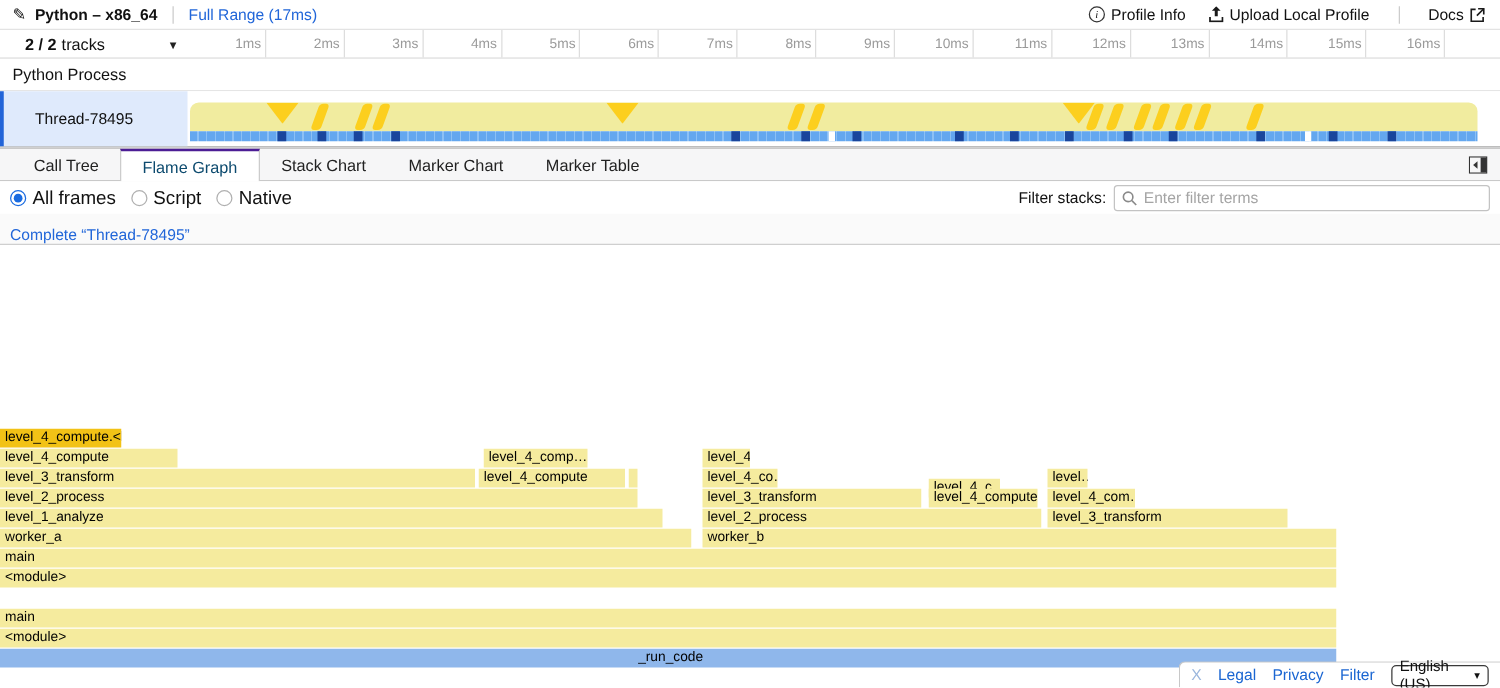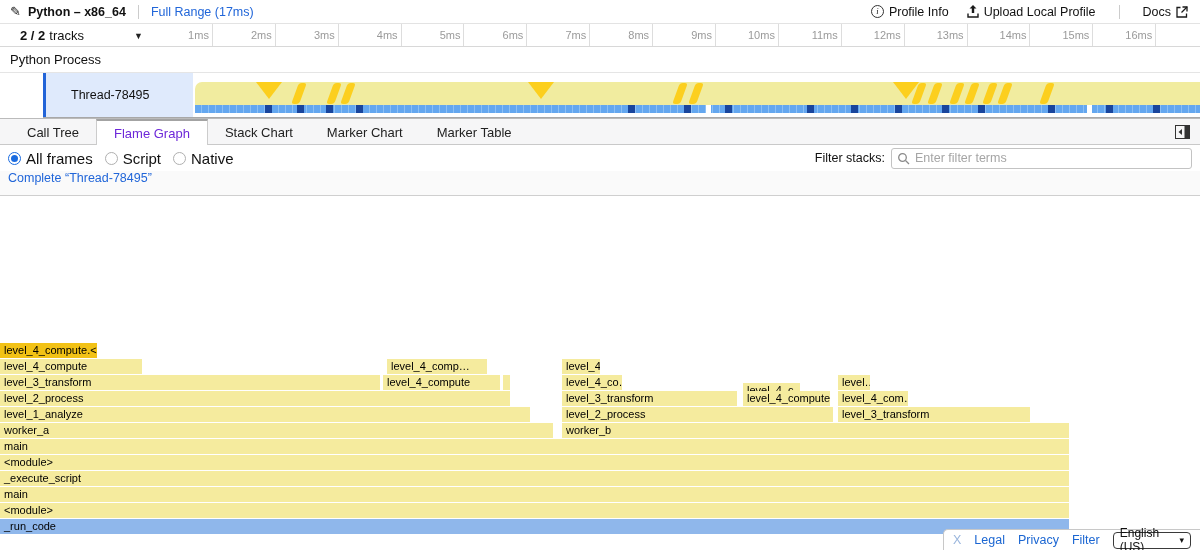--- a/index.html
+++ b/index.html
@@ -22,66 +22,66 @@
   .ruler-left{position:absolute;left:0;top:0;width:150px;height:100%;display:flex;align-items:center;
               padding-left:20px;box-sizing:border-box;font-size:13px;gap:4px;}
   .tracks-count{font-weight:bold;}
   .caret-down{position:absolute;left:134px;top:7px;font-size:9px;color:#222;cursor:pointer;}
   .ruler-ticks{position:absolute;left:150px;top:0;height:100%;display:flex;}
   .tick{width:62.9px;box-sizing:border-box;border-right:1px solid #ddd;font-size:11px;color:#9a9a9a;
         text-align:right;padding-right:3px;line-height:22px;}
   
   .process-row{position:absolute;top:47px;left:0;right:0;height:26px;border-bottom:1px solid #e5e5e5;
                box-sizing:border-box;display:flex;align-items:center;padding-left:10px;font-size:13px;background:#fff;}
-  .thread-row{position:absolute;top:73px;left:0;right:0;height:45px;border-bottom:1px solid #a8a8a8;box-sizing:border-box;background:#fff;margin-left:43px;}
+  .thread-row{position:absolute;top:73px;left:0;right:0;height:45px;border-bottom:1px solid #a8a8a8;box-sizing:border-box;background:#fff;}
   .thread-label{position:absolute;left:0;top:0;width:150px;height:100%;background:#dfeafc;border-left:3px solid #2264d8;
                 box-sizing:border-box;display:flex;align-items:center;padding-left:25px;font-size:12.5px;cursor:pointer;}
   .track-canvas{position:absolute;left:150px;top:0;right:0;height:100%;cursor:crosshair;}
   .activity{position:absolute;left:2px;top:9px;width:1030px;height:23px;background:#f1ec9f;
             border-radius:7px 7px 0 0;overflow:hidden;}
   .marker-tri{position:absolute;top:0;width:26px;height:17px;background:#fccf1e;
               clip-path:polygon(0 0,100% 0,50% 100%);}
   .marker-slash{position:absolute;top:1px;width:8px;height:21px;background:#fccf1e;transform:skewX(-20deg);border-radius:3px;}
   .samples{position:absolute;left:2px;top:32px;width:1030px;height:8px;
            background:repeating-linear-gradient(90deg,#64a7ef 0px,#64a7ef 6px,#8cc0f5 6px,#8cc0f5 7px);}
   .sample-dark{position:absolute;top:0;width:7px;height:8px;background:#19459c;}
   .sample-gap{position:absolute;top:0;width:5px;height:8px;background:#fff;}
   
   .tab-bar{position:absolute;top:118px;left:0;right:0;height:27px;background:#f6f6f7;border-top:1px solid #bbb;
            border-bottom:1px solid #c9c9c9;box-sizing:border-box;display:flex;align-items:stretch;padding-left:10px;}
   .tab-list{display:flex;align-items:stretch;}
   .tab{display:flex;align-items:center;padding:0 17px;font-size:13px;color:#222;cursor:pointer;
        border-top:2px solid transparent;box-sizing:border-box;}
-  .tab.active{background:#fff;border-top:2px solid #a3a3a3;border-left:1px solid #ccc;border-right:1px solid #ccc;
-              margin-bottom:-1px;color:#6d28d9;}
+  .tab.active{background:#fff;border-top:2px solid #4c1d95;border-left:1px solid #ccc;border-right:1px solid #ccc;
+              margin-bottom:-1px;color:#0c4a6e;}
   .sidebar-toggle{position:absolute;right:10px;top:6px;width:15px;height:14px;cursor:pointer;}
   
   .settings-row{position:absolute;top:145px;left:0;right:0;height:26px;background:#fff;display:flex;
                 align-items:center;padding:0 8px;box-sizing:border-box;}
   .radio-group{display:flex;align-items:center;}
   .radio-item{display:flex;align-items:center;gap:5px;margin-right:12px;font-size:15px;cursor:pointer;}
   .radio{width:13px;height:13px;border-radius:50%;border:1px solid #b0b0b0;background:#fff;position:relative;box-sizing:border-box;}
   .radio.on{border:1.5px solid #1a6be0;}
   .radio.on::after{content:"";position:absolute;inset:2px;border-radius:50%;background:#1a6be0;}
   .filter-area{margin-left:auto;display:flex;align-items:center;gap:6px;}
   .filter-label{font-size:12.5px;}
   .filter-input-wrap{position:relative;}
   .filter-input{width:272px;height:19px;border:1px solid #c3c3c3;border-radius:3px;padding:0 4px 0 23px;
                 font-size:12.5px;font-family:inherit;color:#333;outline:none;}
   .filter-input::placeholder{color:#a5a5a5;}
   .mag{position:absolute;left:6px;top:4px;}
   
   .breadcrumb-row{position:absolute;top:171px;left:0;right:0;height:25px;background:#fafafa;
-                  border-bottom:1px solid #cfcfcf;box-sizing:border-box;display:flex;align-items:flex-start;padding-left:8px;}
+                  border-bottom:1px solid #cfcfcf;box-sizing:border-box;display:flex;align-items:flex-end;padding-left:8px;}
   .breadcrumb{color:#2166d9;font-size:12.5px;cursor:pointer;}
   
   .flame-area{position:absolute;top:196px;left:0;right:0;bottom:0;background:#fff;}
   .frame{position:absolute;height:15px;line-height:15px;font-size:11px;padding-left:4px;box-sizing:border-box;
          white-space:nowrap;overflow:hidden;background:#f5eb9e;color:#000;cursor:pointer;}
-  .frame.native{background:#8fb7eb;}
+  .frame.native{background:#8fb7eb;text-align:center;}
   .frame.selected{background:#f2c216;}
   
   .footer{position:absolute;left:943px;top:529px;width:257px;height:21px;background:#fff;border:1px solid #c8c8c8;
           border-right:none;border-bottom:none;border-top-left-radius:5px;box-sizing:border-box;display:flex;
           align-items:center;gap:13px;padding:0 9px;font-size:12.5px;}
   .footer-x{color:#9ab6dd;cursor:pointer;}
   .footer-links{display:flex;gap:13px;}
   .footer-link{color:#1b66d2;cursor:pointer;}
   .lang-select{margin-left:auto;border:1px solid #3a3a3a;border-radius:4px;height:17px;display:flex;align-items:center;
                gap:12px;padding:0 6px;font-size:12px;cursor:pointer;background:#fff;box-sizing:border-box;}
@@ -237,40 +237,39 @@
   </div>
 </div>
 
 <div class="breadcrumb-row">
   <span class="breadcrumb">Complete “Thread-78495”</span>
 </div>
 
 <div class="flame-area">
     <div class="frame selected" style="left: 0px; top: 147px; width: 97px;">level_4_compute.&lt;l…</div>
     <div class="frame" style="left: 0px; top: 163px; width: 142px;">level_4_compute</div>
-    <div class="frame" style="left: 387px; top: 163px; width: 100px;">level_4_comp…</div>
+    <div class="frame" style="left: 387px; top: 163px; width: 83px;">level_4_comp…</div>
     <div class="frame" style="left: 562px; top: 163px; width: 38px;">level_4…</div>
     <div class="frame" style="left: 0px; top: 179px; width: 380px;">level_3_transform</div>
     <div class="frame" style="left: 383px; top: 179px; width: 117px;">level_4_compute</div>
     <div class="frame" style="left: 503px; top: 179px; width: 7px;"></div>
     <div class="frame" style="left: 562px; top: 179px; width: 60px;">level_4_co…</div>
     <div class="frame" style="left: 743px; top: 187px; width: 57px;">level_4_c…</div>
     <div class="frame" style="left: 838px; top: 179px; width: 32px;">level…</div>
     <div class="frame" style="left: 0px; top: 195px; width: 510px;">level_2_process</div>
     <div class="frame" style="left: 562px; top: 195px; width: 175px;">level_3_transform</div>
     <div class="frame" style="left: 743px; top: 195px; width: 87px;">level_4_compute</div>
     <div class="frame" style="left: 838px; top: 195px; width: 70px;">level_4_com…</div>
     <div class="frame" style="left: 0px; top: 211px; width: 530px;">level_1_analyze</div>
     <div class="frame" style="left: 562px; top: 211px; width: 271px;">level_2_process</div>
     <div class="frame" style="left: 838px; top: 211px; width: 192px;">level_3_transform</div>
     <div class="frame" style="left: 0px; top: 227px; width: 553px;">worker_a</div>
     <div class="frame" style="left: 562px; top: 227px; width: 507px;">worker_b</div>
     <div class="frame" style="left: 0px; top: 243px; width: 1069px;">main</div>
     <div class="frame" style="left: 0px; top: 259px; width: 1069px;">&lt;module&gt;</div>
-    <div class="frame" style="left: 0px; top: 275px; width: 1069px;">_execute_script</div>
     <div class="frame" style="left: 0px; top: 291px; width: 1069px;">main</div>
     <div class="frame" style="left: 0px; top: 307px; width: 1069px;">&lt;module&gt;</div>
     <div class="frame native" style="left: 0px; top: 323px; width: 1069px;">_run_code</div>
   </div>
 
 <div class="footer">
   <span class="footer-x">X</span>
   <div class="footer-links">
       <div class="footer-link">Legal</div>
       <div class="footer-link">Privacy</div>

